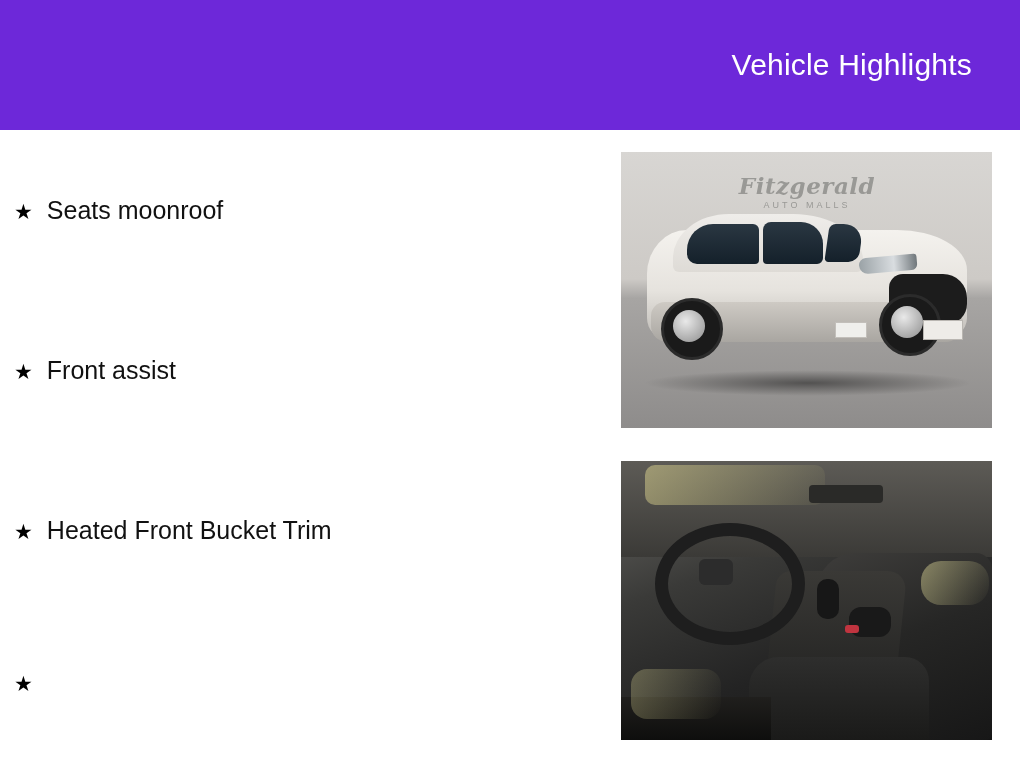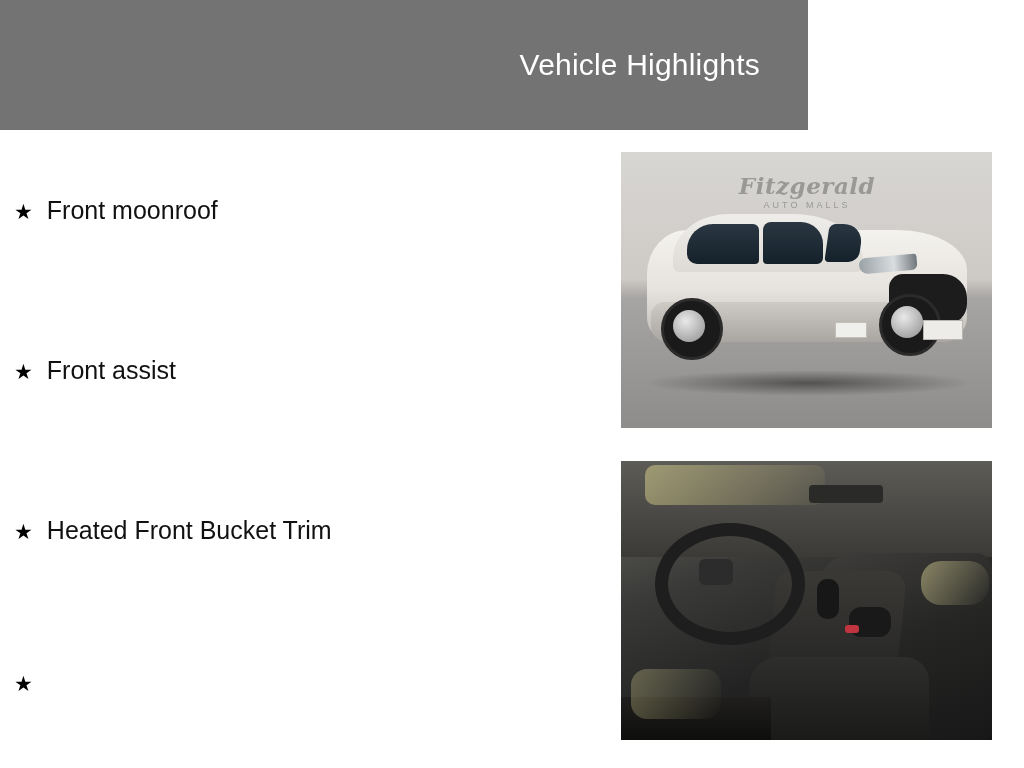--- a/index.html
+++ b/index.html
@@ -20,23 +20,23 @@
     width: 1024px;
     height: 768px;
     background: #ffffff;
   }
 
   
   .header {
     position: absolute;
     left: 0;
     top: 0;
-    width: 808px;
+    width: 1020px;
     height: 130px;
-    background: #737373;
+    background: #6d28d9;
   }
   .header-title {
     position: absolute;
     right: 48px;
     top: 48px;
     color: #ffffff;
     font-size: 30px;
     line-height: 34px;
     letter-spacing: 0.2px;
     white-space: nowrap;
@@ -321,21 +321,21 @@
 <div class="slide">
 
   <div class="header">
     <div class="header-title">Vehicle Highlights</div>
   </div>
 
   <div class="features">
 
     <div class="feature-row r0">
       <span class="bullet-icon">★</span>
-      <span class="feature-text">Front moonroof</span>
+      <span class="feature-text">Seats moonroof</span>
     </div>
 
     <div class="feature-row r1">
       <span class="bullet-icon">★</span>
       <span class="feature-text">Front assist</span>
     </div>
 
     <div class="feature-row r2">
       <span class="bullet-icon">★</span>
       <span class="feature-text">Heated Front Bucket Trim</span>

